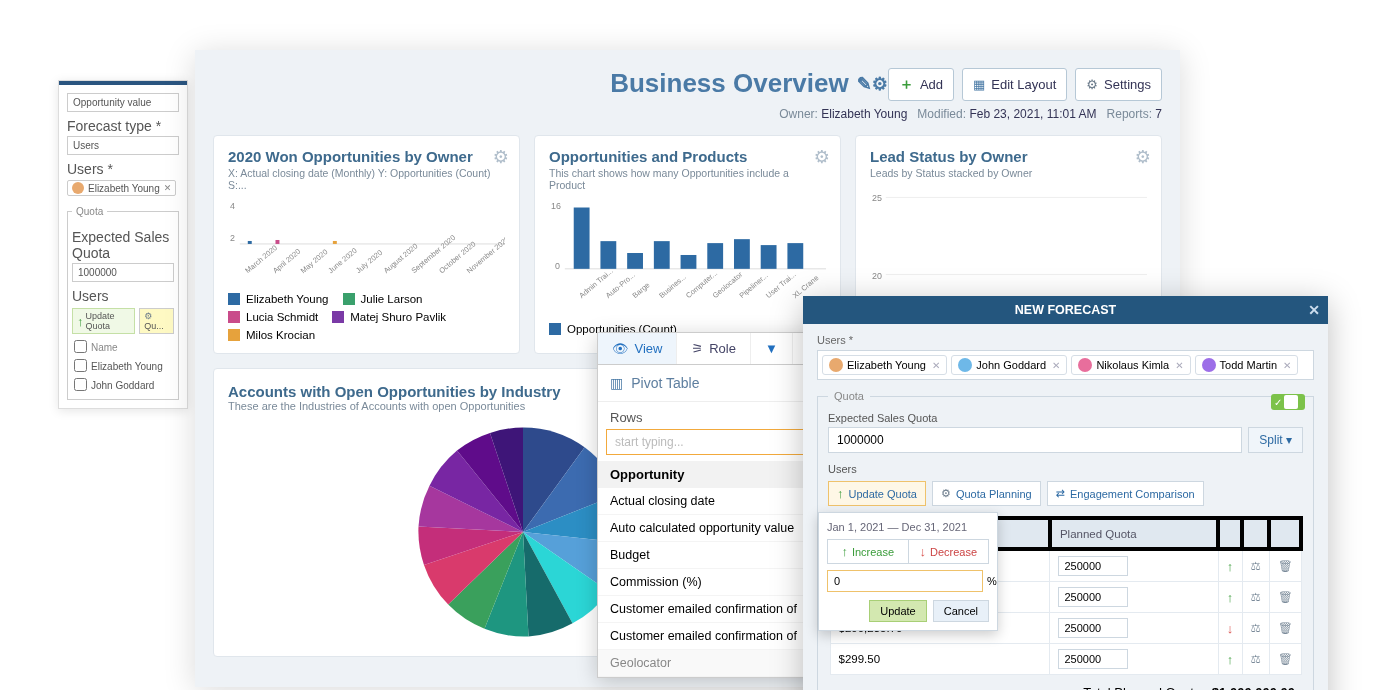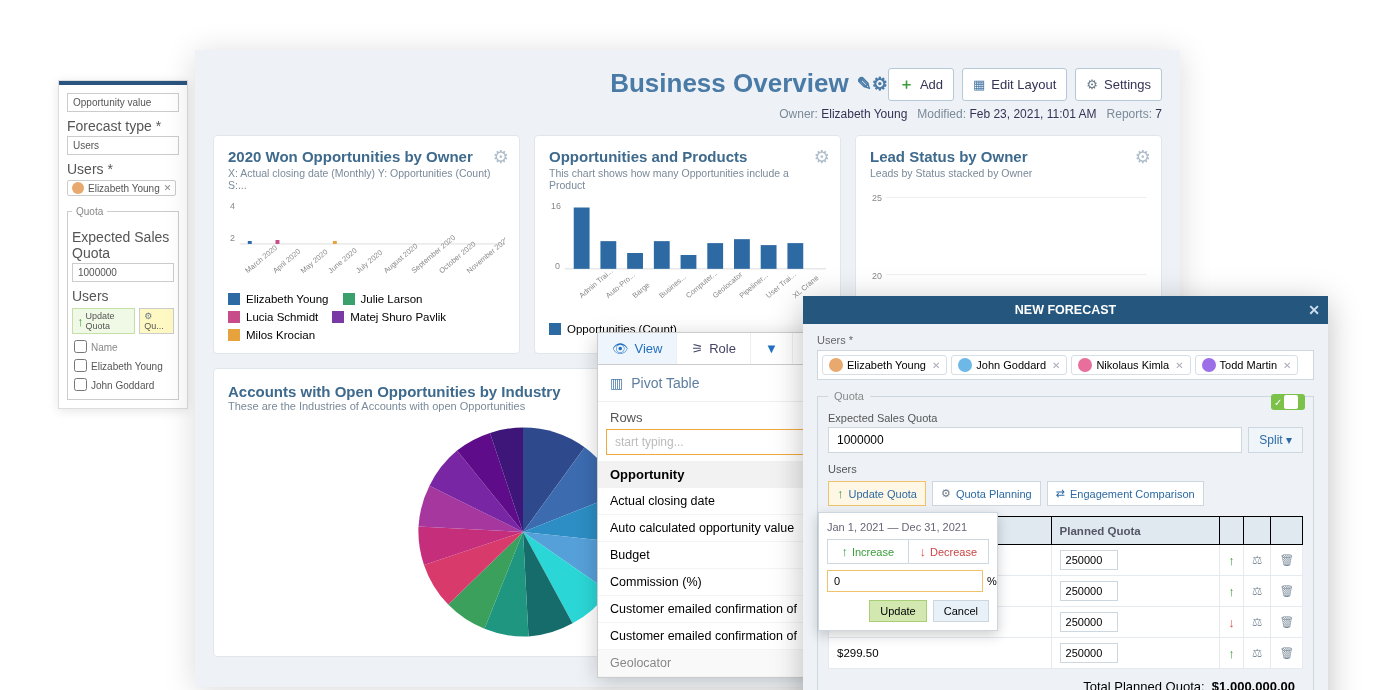--- a/index.html
+++ b/index.html
@@ -74,23 +74,23 @@
 .forecast .toggle { position:absolute; right:8px; top:-8px; width:34px; height:16px; background:#7cc24a; border-radius:3px; display:flex; align-items:center; padding:1px;}
 .forecast .toggle .knob { width:14px; height:14px; background:#fff; border-radius:2px;}
 .forecast label.small { font-size:11px; color:#555; display:block; margin-bottom:3px;}
 .forecast .inp-row { display:flex; gap:6px;}
 .forecast input.txt { border:1px solid #cdd7e0; padding:5px 8px; font-size:12px; flex:1;}
 .forecast .split-btn { border:1px solid #cdd7e0; background:#f0f5fa; padding:5px 10px; font-size:12px; color:#2d6aa3;}
 .forecast .btnbar { display:flex; gap:6px; margin:6px 0 10px;}
 .forecast .bbtn { border:1px solid #cdd7e0; background:#fff; padding:4px 8px; font-size:11px; display:flex; align-items:center; gap:5px; color:#2d6aa3;}
 .forecast .bbtn.upd { background:#fef7e6; border-color:#efc26b;}
 .forecast table { width:100%; border-collapse:collapse; font-size:11.5px;}
-.forecast thead th { background:#e0e8f0; text-align:left; padding:6px 8px; font-weight:bold; color:#556; border:1px solid #000000;}
+.forecast thead th { background:#e0e8f0; text-align:left; padding:6px 8px; font-weight:normal; color:#556; border:4px solid #000000;}
 .forecast tbody td { padding:5px 8px; border:1px solid #e4eaf0; background:#fff;}
-.forecast tbody td input { width:58px; border:1px solid #cdd7e0; padding:3px 5px; font-size:11px;}
+.forecast tbody td input { width:70px; border:1px solid #cdd7e0; padding:3px 5px; font-size:11px;}
 .forecast .ico-cell { text-align:center; color:#7a8a99;}
 .forecast .totalrow { text-align:right; padding:10px 8px 4px; font-size:13px;}
 .forecast .totalrow .amt { font-weight:700;}
 
 
 .popover { position:absolute; left:818px; top:512px; width:180px; background:#fff; border:1px solid #cdd7e0; box-shadow:0 4px 12px rgba(0,0,0,0.2); padding:8px; font-size:11px; z-index:20;}
 .popover .date { color:#667; margin-bottom:6px;}
 .popover .incdec { display:flex; gap:0; margin-bottom:6px;}
 .popover .idbtn { flex:1; border:1px solid #cdd7e0; padding:4px 6px; display:flex; align-items:center; justify-content:center; gap:4px; font-size:11px;}
 .popover .idbtn.inc { color:#3a9c3a; border-right:none;}

